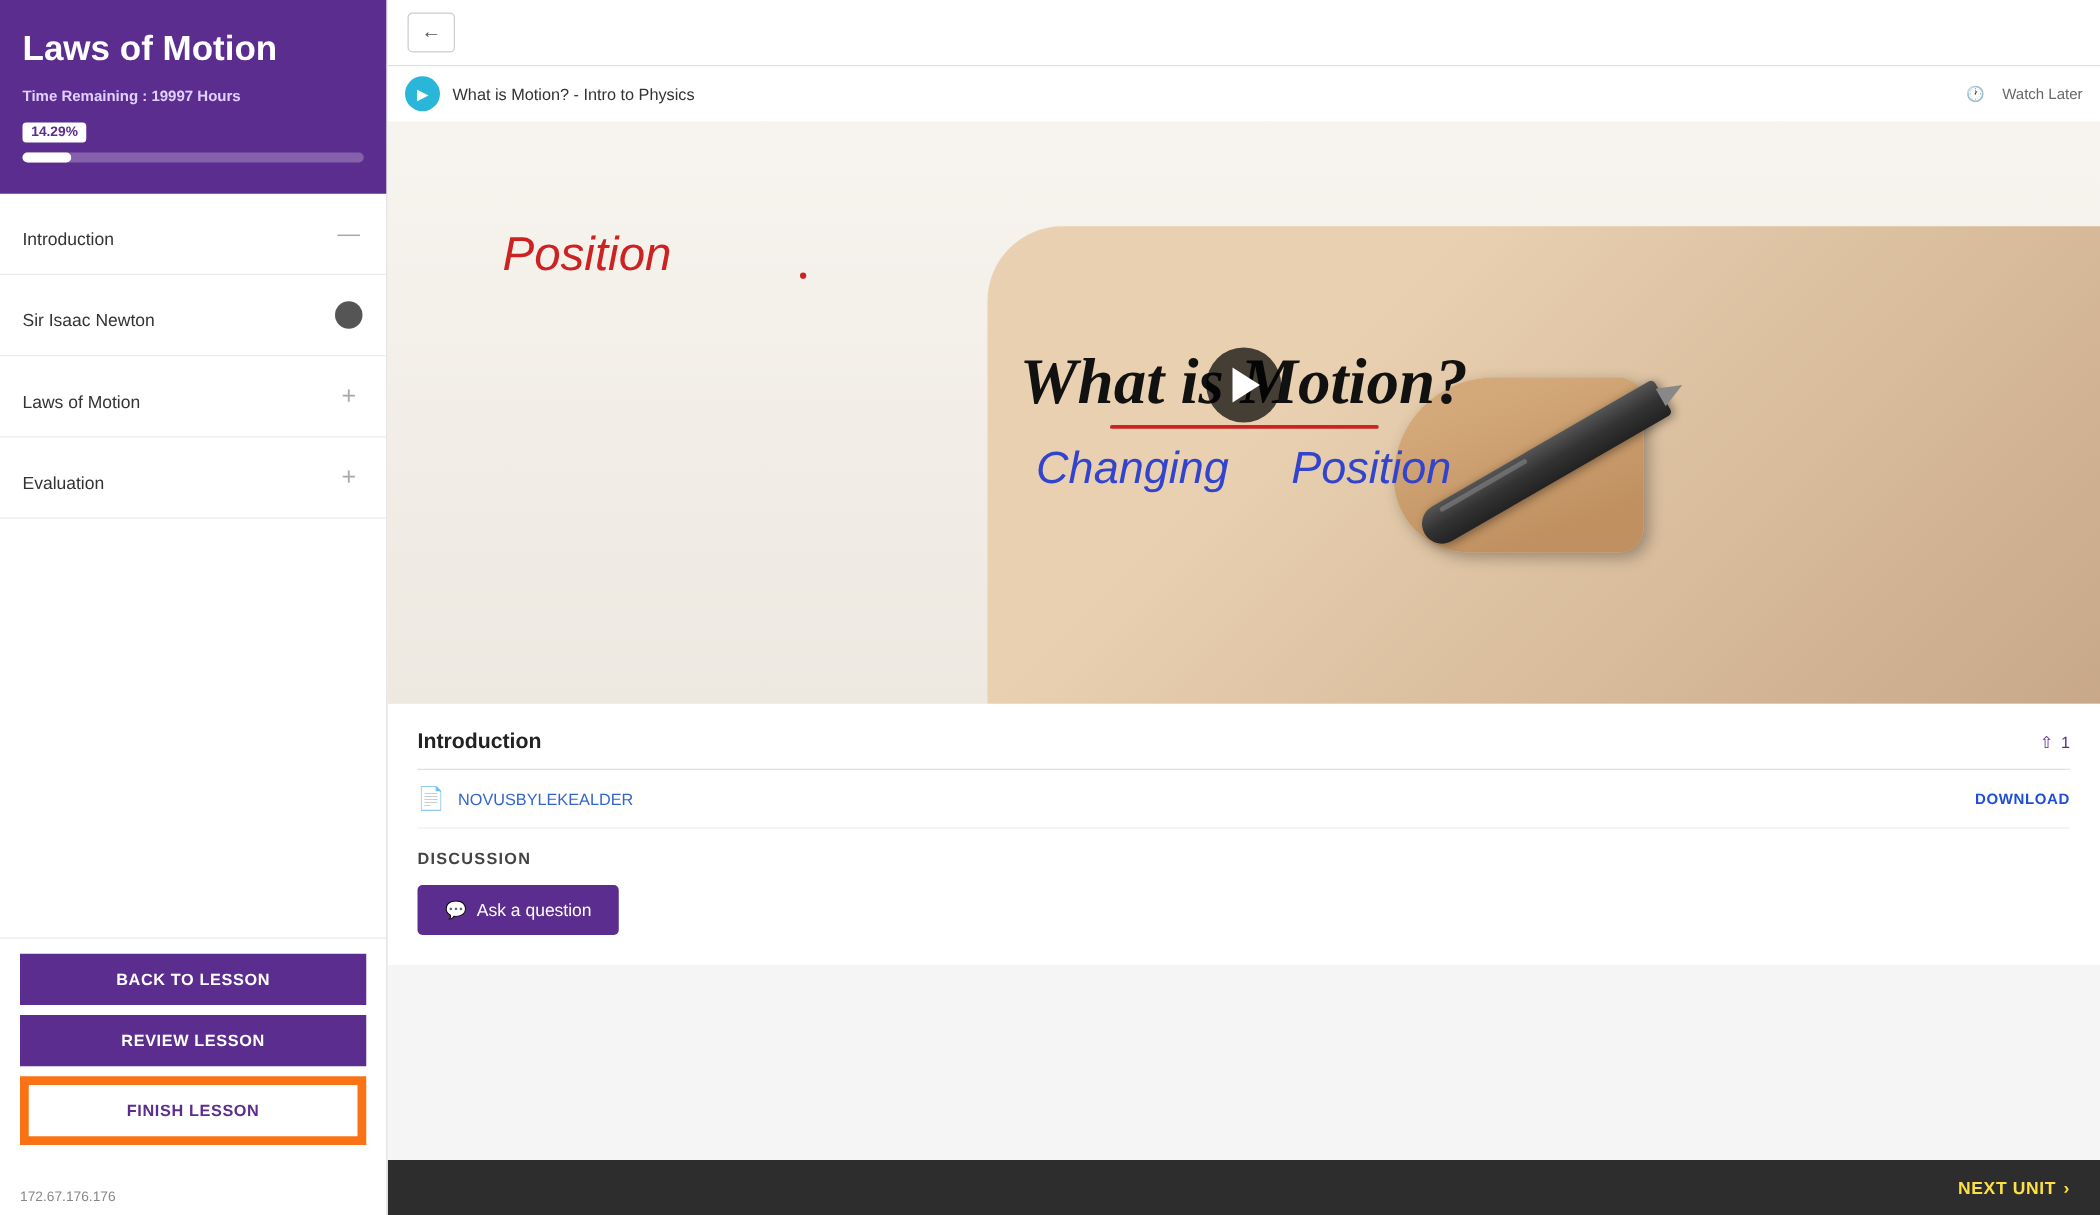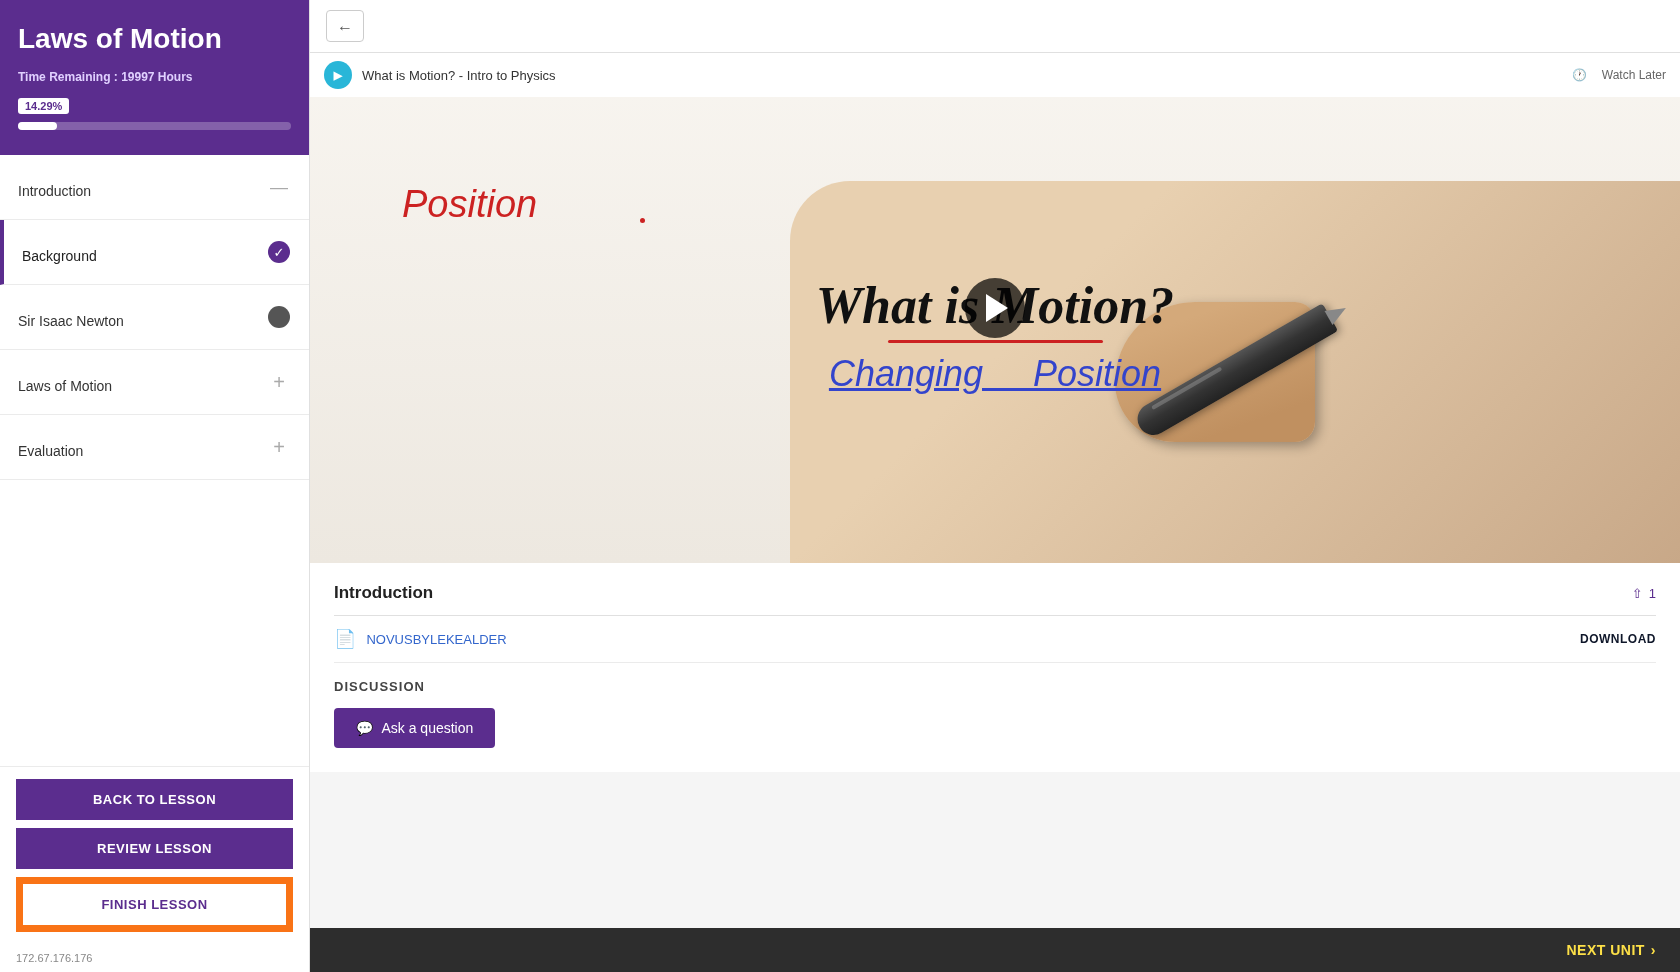--- a/index.html
+++ b/index.html
@@ -164,20 +164,21 @@
     .btn-finish {
       background: #fff;
       color: #5b2d8e;
       border: 7px solid #f97316;
     }
 
     .sidebar-ip {
       font-size: 11px;
       color: #888;
       padding: 4px 16px 8px 16px;
+      margin-top: 16px;
     }
 
     
     #main {
       flex: 1;
       display: flex;
       flex-direction: column;
       height: 100%;
       overflow: hidden;
     }
@@ -292,21 +293,20 @@
       margin: 6px auto 10px auto;
       border-radius: 2px;
     }
 
     .wb-subtitle {
       font-size: 36px;
       color: #3344cc;
       font-style: italic;
       margin-bottom: 14px;
       text-align: center;
-      text-decoration: underline;
     }
 
     .wb-word {
       font-size: 38px;
       color: #cc2222;
       font-style: italic;
       position: absolute;
       left: 80px;
       top: 130px;
       margin-left: 12px;
@@ -433,21 +433,21 @@
     }
 
     .attachment-name {
       color: #3366cc;
       font-size: 13px;
       font-weight: 500;
       text-decoration: none;
     }
 
     .download-link {
-      color: #0f172a;
+      color: #1d4ed8;
       font-size: 12px;
       font-weight: 700;
       text-transform: uppercase;
       letter-spacing: 0.5px;
       text-decoration: none;
       cursor: pointer;
     }
 
     
     .discussion-section {
@@ -514,26 +514,20 @@
     </div>
   </div>
 
   <nav class="nav-list">
 
     <div class="nav-item">
       <span class="nav-item-label">Introduction</span>
       <span class="nav-icon icon-minus">—</span>
     </div>
 
-    <div class="nav-item active">
-      <span class="nav-item-label">Background</span>
-      <span class="nav-icon">
-        <span class="icon-check">✓</span>
-      </span>
-    </div>
 
     <div class="nav-item">
       <span class="nav-item-label">Sir Isaac Newton</span>
       <span class="nav-icon">
         <span class="icon-circle"></span>
       </span>
     </div>
 
     <div class="nav-item">
       <span class="nav-item-label">Laws of Motion</span>

